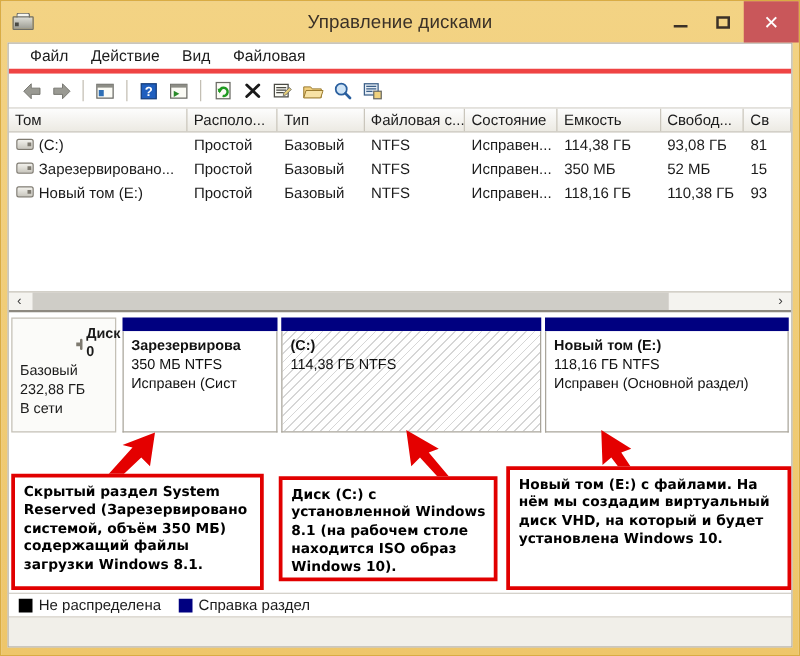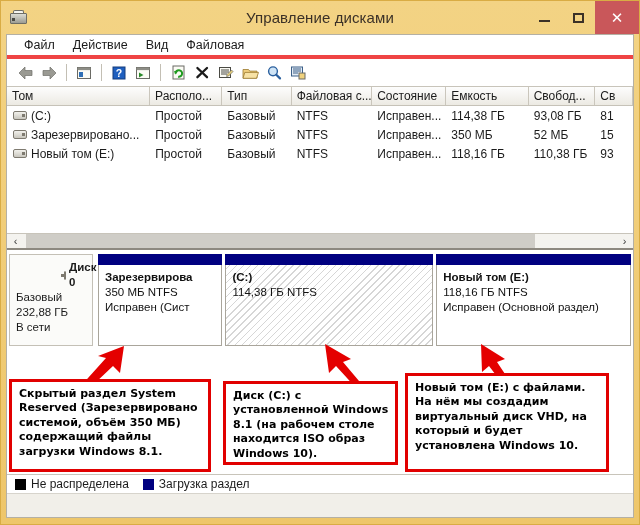--- a/index.html
+++ b/index.html
@@ -318,21 +318,21 @@
     font-family: "DejaVu Sans", sans-serif;
     font-weight: bold;
     font-size: 11px;
     line-height: 14.4px;
     padding: 5px 6px 8px 7px;
     z-index: 30;
     white-space: pre-line;
   }
   #anno-1 { left: 8px;   top: 378px; width: 202px; height: 93px; }
   #anno-2 { left: 222px; top: 380px; width: 175px; height: 84px; }
-  #anno-3 { left: 404px; top: 372px; width: 204px; height: 99px; }
+  #anno-3 { left: 404px; top: 372px; width: 228px; height: 99px; }
 
   .arrow { position: absolute; z-index: 29; }
 </style>
 </head>
 <body>
 
 <div class="window">
 
   <div class="titlebar">
     <div class="app-icon">
@@ -554,21 +554,21 @@
       <svg class="arrow" style="left:470px; top:88px; width:56px; height:62px" viewBox="0 0 56 62">
         <path d="M44 60 L20 24 L28 21 L4 6 L5 34 L12 28 L38 62 Z" fill="#e40000"></path>
       </svg>
 
     </div>
 
     <div class="legend">
       <span class="sw unalloc"></span>
       <span class="txt">Не распределена</span>
       <span class="sw primary"></span>
-      <span class="txt">Загрузка раздел</span>
+      <span class="txt">Справка раздел</span>
     </div>
     <div class="legend-strip"></div>
 
   </div>
 
   <div class="anno" id="anno-1">Скрытый раздел System Reserved (Зарезервировано системой, объём 350 МБ) содержащий файлы загрузки Windows 8.1.</div>
   <div class="anno" id="anno-2">Диск (C:) с установленной Windows 8.1 (на рабочем столе находится ISO образ Windows 10).</div>
   <div class="anno" id="anno-3">Новый том (E:) с файлами. На нём мы создадим виртуальный диск VHD, на который и будет установлена Windows 10.</div>
 
 </div>

